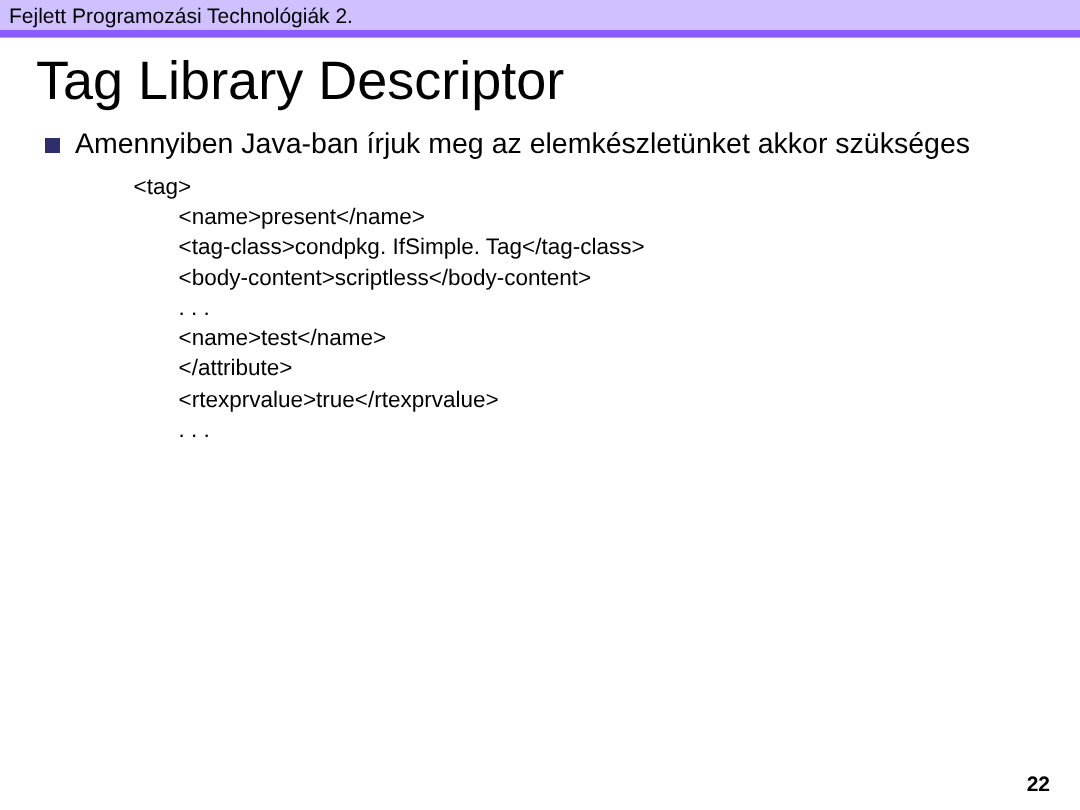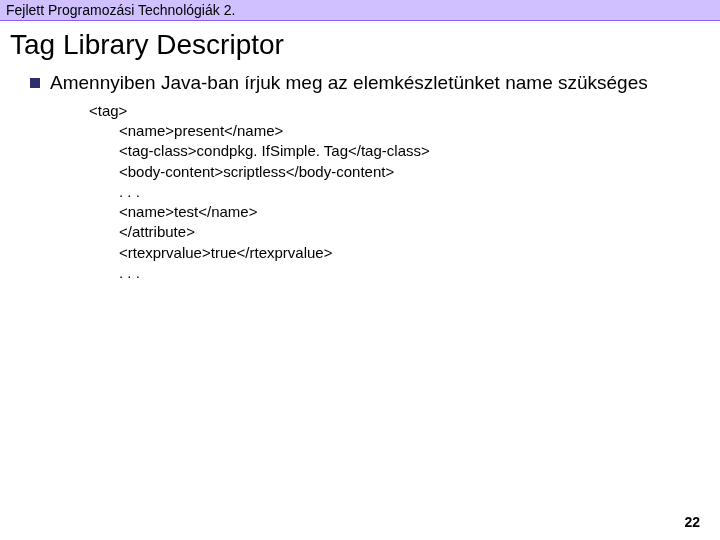--- a/index.html
+++ b/index.html
@@ -7,28 +7,28 @@
       width: 720px;
       height: 540px;
       background: #fff;
       font-family: Arial, Helvetica, sans-serif;
       color: #000;
       overflow: hidden;
       position: relative;
     }
     .header-bar {
       background: #d0c0ff;
-      border-bottom: 1px solid #8b5cf6;
+      border-bottom: 5px solid #8b5cf6;
       padding: 2px 6px;
       font-size: 14px;
     }
     .title {
-      font-size: 28px;
+      font-size: 36px;
       font-weight: normal;
-      padding: 8px 10px 4px;
+      padding: 8px 24px 4px;
       font-family: Arial, Helvetica, sans-serif;
     }
     .content {
       padding: 6px 8px 0 8px;
     }
     .bullet-row {
       display: flex;
       align-items: flex-start;
       margin-bottom: 3px;
       margin-left: 22px;
@@ -73,21 +73,21 @@
 </div>
 
 <div class="title">Tag Library Descriptor</div>
 
 <div class="content">
 
   <div class="bullet-row">
     <svg class="bullet-icon" viewBox="0 0 10 10">
         <rect x="0" y="0" width="10" height="10" fill="#2e2e6e"></rect>
       </svg>
-    <div class="bullet-text">Amennyiben Java-ban írjuk meg az elemkészletünket name szükséges</div>
+    <div class="bullet-text">Amennyiben Java-ban írjuk meg az elemkészletünket akkor szükséges</div>
   </div>
 
 
   <div class="code-block">
     <div>&lt;tag&gt;</div>
     <div class="code-inner">
       <div>&lt;name&gt;present&lt;/name&gt;</div>
       <div>&lt;tag-class&gt;condpkg. IfSimple. Tag&lt;/tag-class&gt;</div>
       <div>&lt;body-content&gt;scriptless&lt;/body-content&gt;</div>
       <div>. . .</div>

